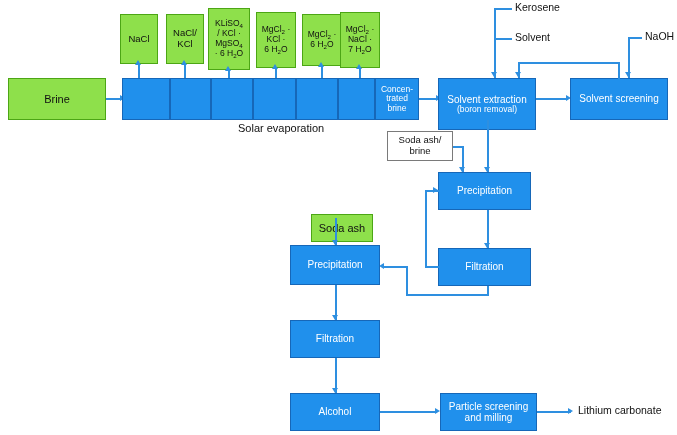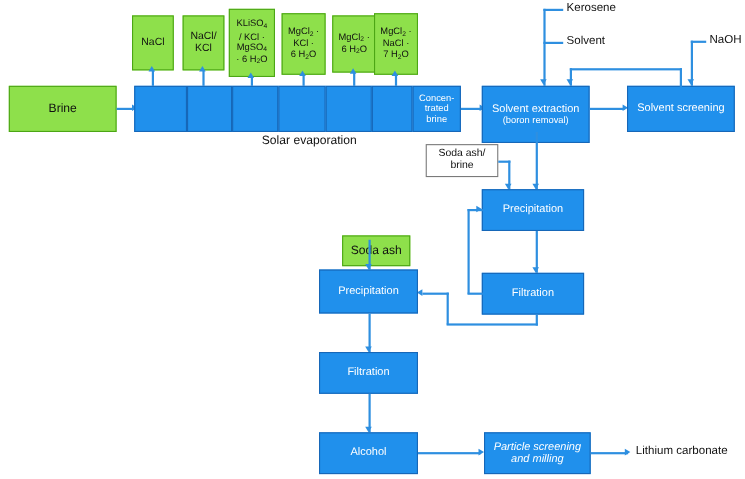--- a/index.html
+++ b/index.html
@@ -249,21 +249,21 @@
   <div class="ln vt" style="left:335px;top:358px;height:35px;"></div>
   <div class="arrow arr-down" style="left:332px;top:388px;"></div>
 
   <div class="box blue" style="left:290px;top:393px;width:90px;height:38px;">
     <span>Alcohol</span>
   </div>
 
   <div class="ln hz" style="left:380px;top:411px;width:57px;"></div>
   <div class="arrow arr-right" style="left:435px;top:408px;"></div>
 
-  <div class="box blue" style="left:440px;top:393px;width:97px;height:38px;font-style:italic;">
+  <div class="box blue" style="left:440px;top:393px;width:97px;height:38px;">
     <span>Particle screening</span>
     <span>and milling</span>
   </div>
 
   <div class="ln hz" style="left:537px;top:411px;width:34px;"></div>
   <div class="arrow arr-right" style="left:568px;top:408px;"></div>
   <div class="feedlabel" style="left:578px;top:404px;">Lithium carbonate</div>
 
 </div>
 

